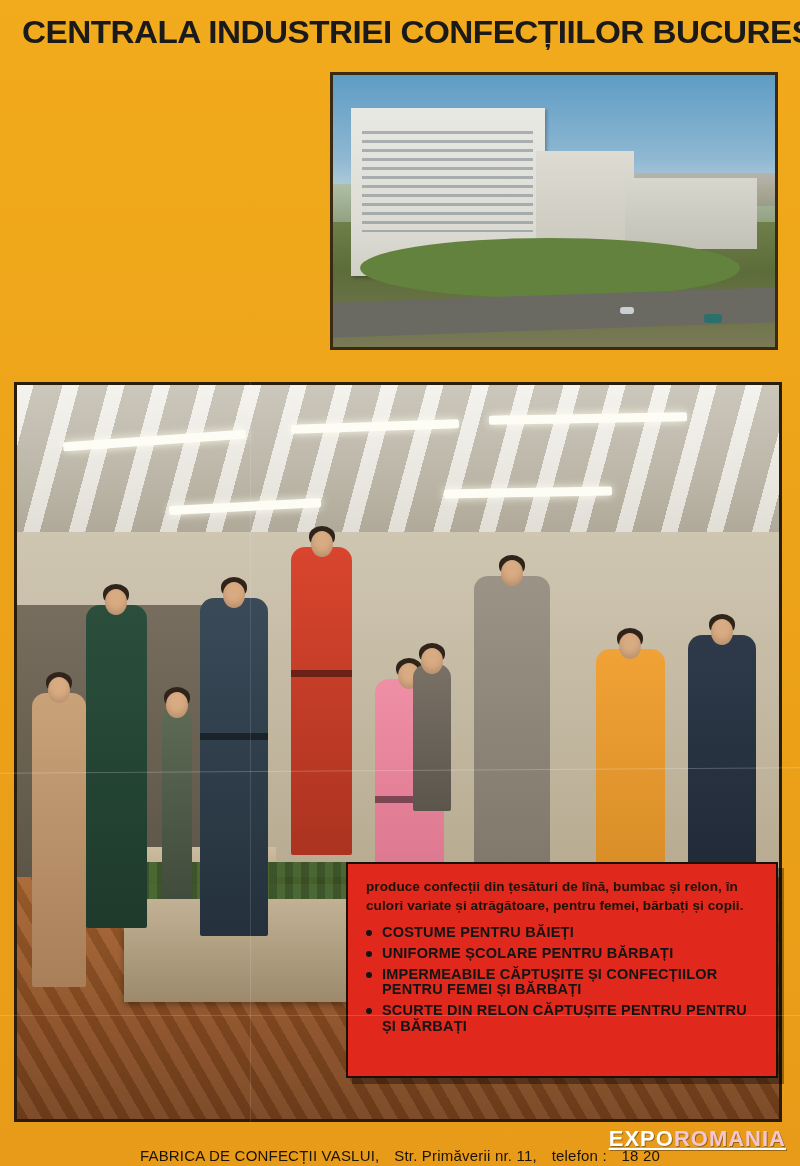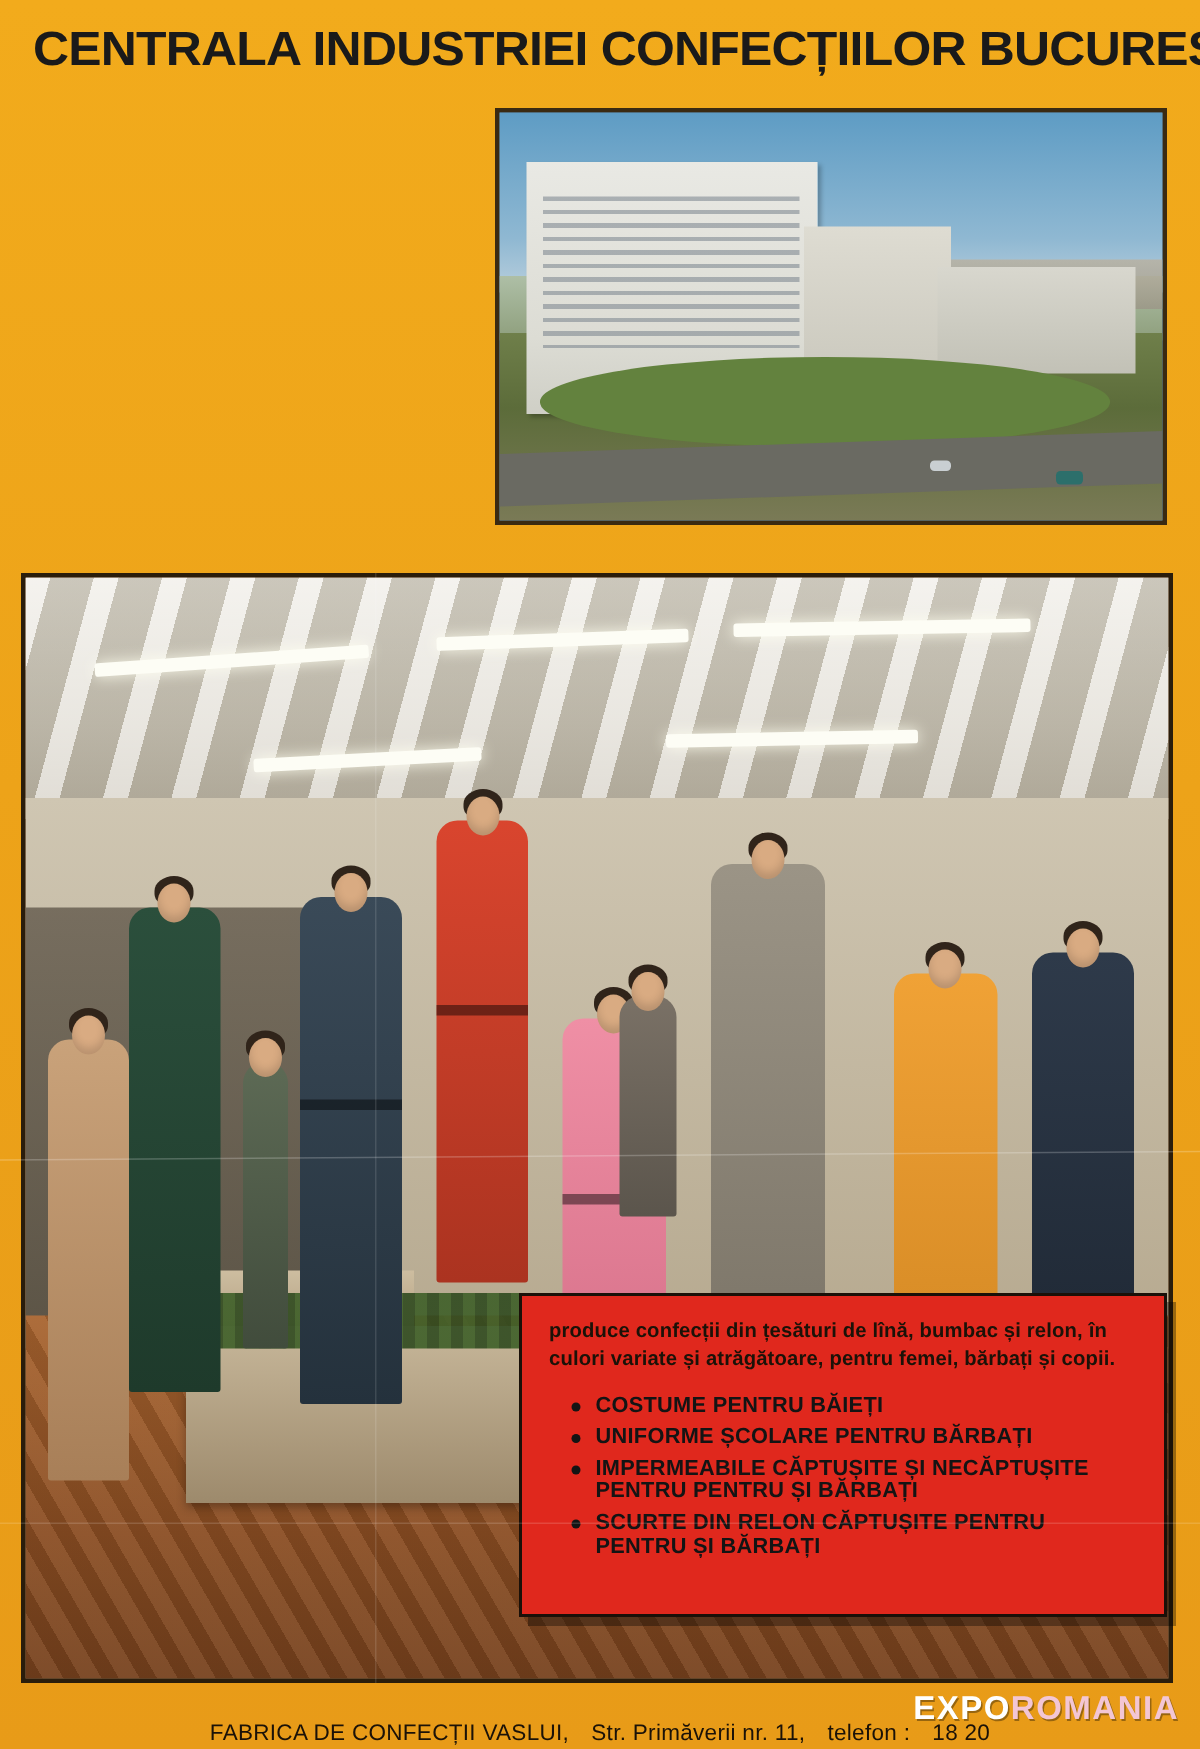--- a/index.html
+++ b/index.html
@@ -288,21 +288,21 @@
   .info-intro {
     color: #1b1208;
     font-size: 13.5px;
     line-height: 1.38;
     font-weight: bold;
     letter-spacing: 0.1px;
     margin: 0 0 10px 0;
   }
   .info-list {
     list-style: none;
-    margin: 15px;
+    margin: 0;
     padding: 0;
   }
   .info-list li {
     position: relative;
     color: #141414;
     font-size: 14.5px;
     font-weight: bold;
     line-height: 1.08;
     padding-left: 16px;
     margin-bottom: 5px;
@@ -339,20 +339,21 @@
   .expo-logo {
     position: absolute;
     right: 14px;
     bottom: 14px;
     font-size: 22px;
     font-weight: bold;
     letter-spacing: 1px;
     color: #ffffff;
     text-shadow: 1px 1px 0 rgba(0,0,0,0.35);
     white-space: nowrap;
+    text-decoration: underline;
   }
   .expo-logo .romania { color: #f3c6d4; }
 
   
   .crease {
     position:absolute;
     background: rgba(255,255,255,0.22);
     pointer-events:none;
   }
   .c1 { left:0; top:770px; width:800px; height:1px; transform: rotate(-0.4deg); }
@@ -445,21 +446,21 @@
         <span class="hair"></span>
         <span class="head"></span>
       </div>
   </div>
 
   <div class="info-panel">
     <p class="info-intro">produce confecții din țesături de lînă, bumbac și relon, în culori variate și atrăgătoare, pentru femei, bărbați și copii.</p>
     <ul class="info-list">
       <li>COSTUME PENTRU BĂIEȚI</li>
       <li>UNIFORME ȘCOLARE PENTRU BĂRBAȚI</li>
-      <li>IMPERMEABILE CĂPTUȘITE ȘI NECĂPTUȘITE PENTRU PENTRU ȘI BĂRBAȚI</li>
+      <li>IMPERMEABILE CĂPTUȘITE ȘI CONFECȚIILOR PENTRU FEMEI ȘI BĂRBAȚI</li>
       <li>SCURTE DIN RELON CĂPTUȘITE PENTRU PENTRU ȘI BĂRBAȚI</li>
     </ul>
   </div>
 
   <div class="footer">
     <div class="footer-text">
       <span>FABRICA DE CONFECȚII VASLUI,</span>
       <span class="sep"></span>
       <span>Str. Primăverii nr. 11,</span>
       <span class="sep"></span>

